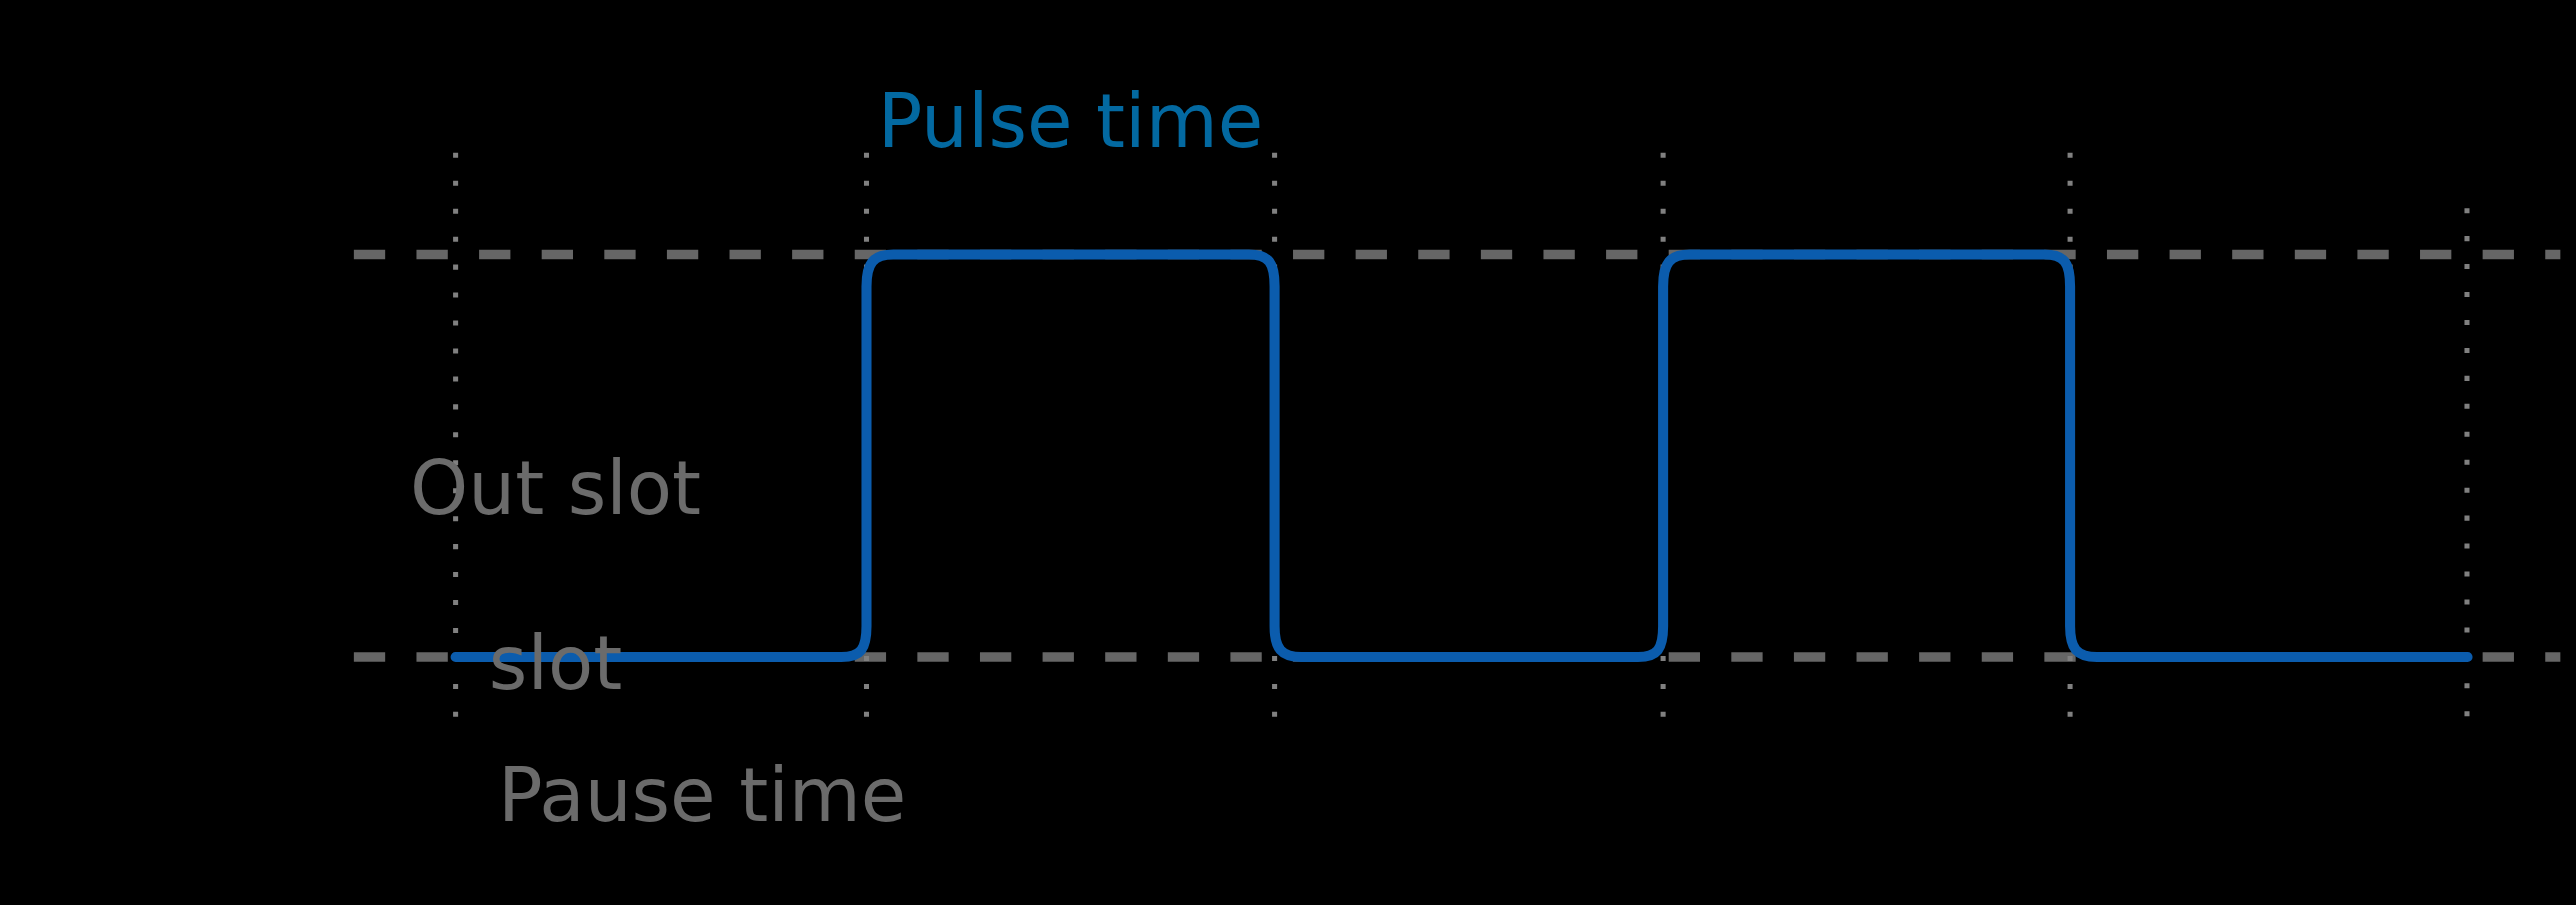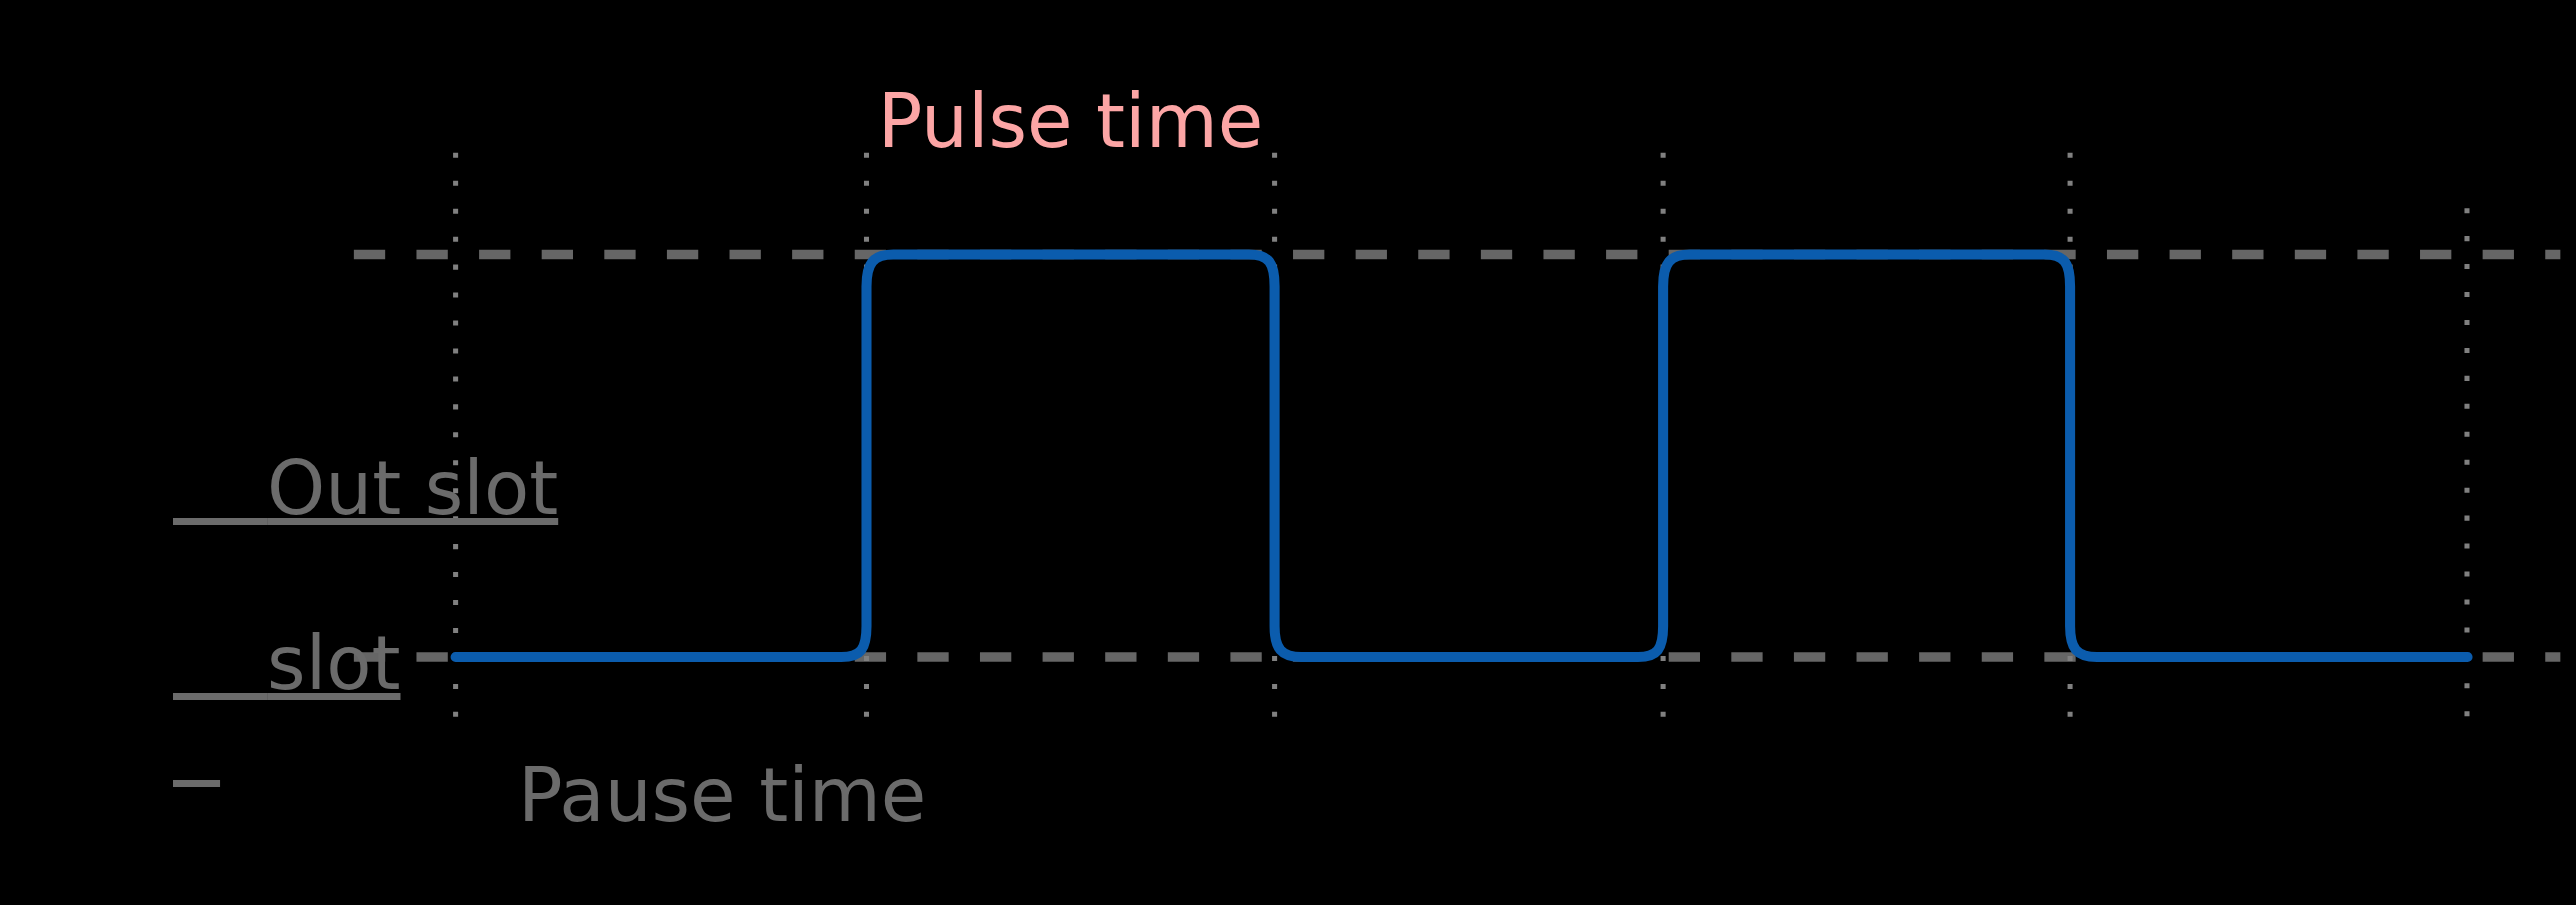--- a/index.html
+++ b/index.html
@@ -61,26 +61,25 @@
     left: 735px;
     top: 78px;
     width: 671px;
     text-align: center;
     font-size: 74px;
   }
   #label-out-slot-value {
     left: 173px;
     top: 358px;
     width: 671px;
-    text-align: left;
+    text-align: center;
     font-size: 74px;
-    text-decoration: underline;
   }
   #label-pause-time {
-    left: 518px;
+    left: 498px;
     top: 752px;
     width: 671px;
     text-align: left;
     font-size: 74px;
   }
 </style>
 </head>
 <body>
 
 <div id="stage" style="background: rgb(0, 0, 0);">
@@ -121,21 +120,21 @@
              L 3703 1120
              C 3703 1160 3715 1175 3751 1175
              L 4414 1175">
     </path>
   </svg>
 
   <div class="lbl right-anchor" id="label-true" style="color: rgb(107, 107, 107);">True</div>
 
   <div class="lbl right-anchor" id="label-false" style="color: rgb(107, 107, 107);">False</div>
 
-  <div class="lbl" id="label-pulse-time" style="color: #fca5a5;">Pulse time</div>
+  <div class="lbl" id="label-pulse-time" style="color: #0369a1;">Pulse time</div>
 
   <div class="lbl" id="label-out-slot-value" style="color: rgb(107, 107, 107);">
     <span>Out slot</span><br>
     <span>slot</span>
   </div>
 
   <div class="lbl" id="label-pause-time" style="color: rgb(107, 107, 107);">Pause time</div>
 
 </div>
 

